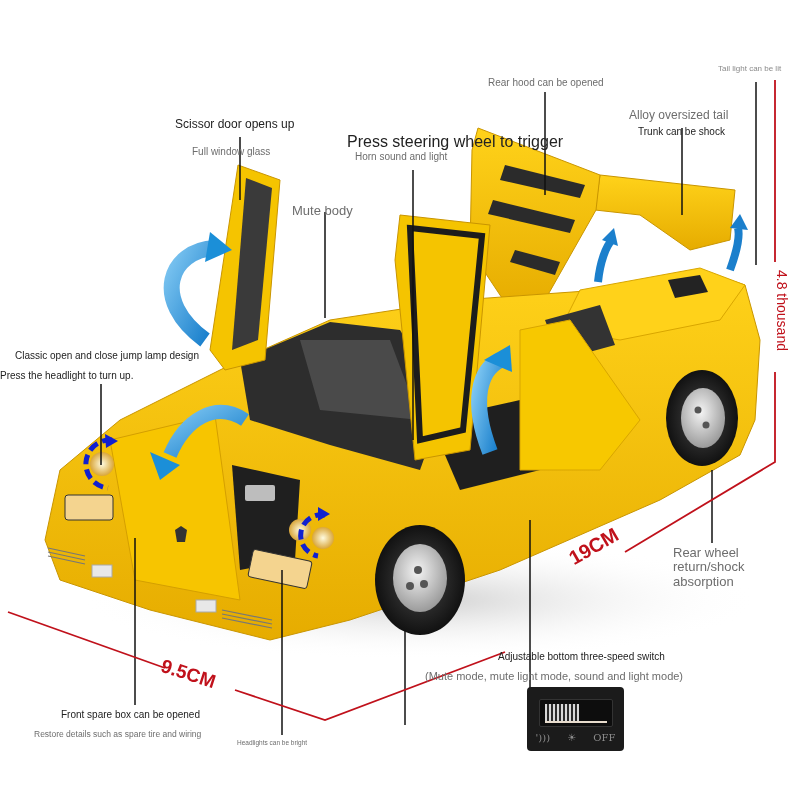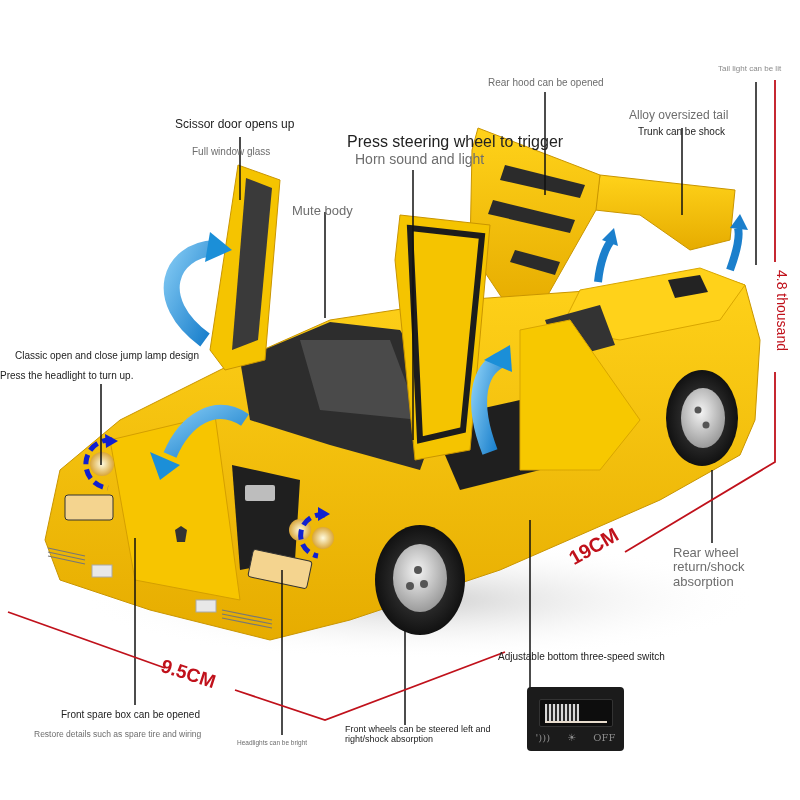--- a/index.html
+++ b/index.html
@@ -155,33 +155,33 @@
       <polyline points="235,690 325,720 505,652"></polyline>
       <polyline points="625,552 775,462 775,372"></polyline>
       <line x1="775" y1="80" x2="775" y2="262"></line>
     </g>
   </svg>
 
   <div class="lbl grey" style="left:192px; top:98px; font-size:10px;margin-top:48px;">Full window glass</div>
   <div class="lbl dark" style="left:175px; top:117px; font-size:12px;">Scissor door opens up</div>
   <div class="lbl grey" style="left:292px; top:203px; font-size:13px;">Mute body</div>
   <div class="lbl dark" style="left:347px; top:132px; font-size:16px;">Press steering wheel to trigger</div>
-  <div class="lbl grey" style="left:355px; top:151px; font-size:14px;">Horn sound and light</div>
+  <div class="lbl grey" style="left:355px; top:151px; font-size:10px;">Horn sound and light</div>
   <div class="lbl grey" style="left:488px; top:77px; font-size:10px;text-align:right;">Rear hood can be opened</div>
   <div class="lbl grey" style="left:629px; top:108px; font-size:12px;">Alloy oversized tail</div>
   <div class="lbl dark" style="left:638px; top:126px; font-size:10px;">Trunk can be shock</div>
   <div class="lbl lgrey wrap" style="left:718px; top:64px; width:76px; font-size:8px;">Tail light can be lit</div>
   <div class="lbl dark" style="left:15px; top:350px; font-size:10px;">Classic open and close jump lamp design</div>
   <div class="lbl dark" style="left:0px; top:370px; font-size:10px;">Press the headlight to turn up.</div>
   <div class="lbl grey wrap" style="left:673px; top:546px; width:125px; font-size:13px; line-height:1.1;">Rear wheel return/shock absorption</div>
   <div class="lbl dark" style="left:498px; top:651px; font-size:10px;">Adjustable bottom three-speed switch</div>
+  <div class="lbl grey" style="left:425px; top:670px; font-size:11px;">(Mute mode, mute light mode, sound and light mode)</div>
   <div class="lbl dark" style="left:61px; top:709px; font-size:10px;">Front spare box can be opened</div>
   <div class="lbl grey" style="left:18px; top:729px; font-size:8.5px;margin-left:16px;">Restore details such as spare tire and wiring</div>
   <div class="lbl grey" style="left:237px; top:739px; font-size:6.5px;">Headlights can be bright</div>
-  <div class="lbl dark wrap" style="left:345px; top:725px; width:180px; font-size:9px; line-height:1.1;">Front wheels can be steered left and right/shock absorption</div>
 
   <div class="dim" style="left:565px; top:550px; font-size:20px; transform:rotate(-30deg); transform-origin:left top;">19CM</div>
   <div class="dim" style="left:165px; top:655px; font-size:19px; transform:rotate(18deg); transform-origin:left top;">9.5CM</div>
   <div class="dim" style="left:790px; top:270px; font-size:14px; font-weight:normal; transform:rotate(90deg); transform-origin:left top;">4.8 thousand</div>
 
   <div class="switch-box">
     <div class="switch-slot">
       <div class="switch-knob"></div>
       <div class="switch-rail"></div>
     </div>

